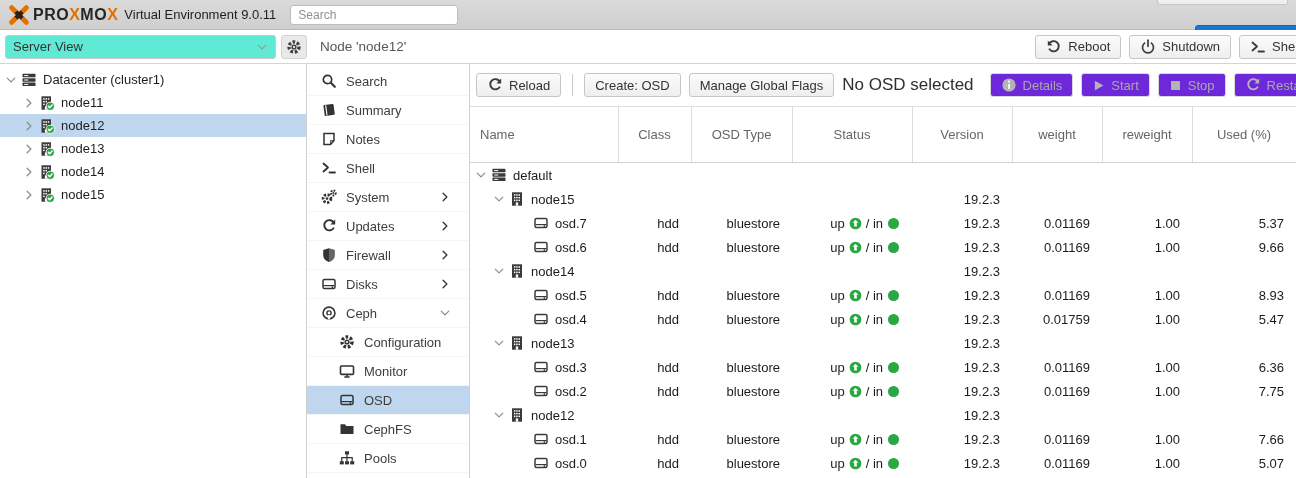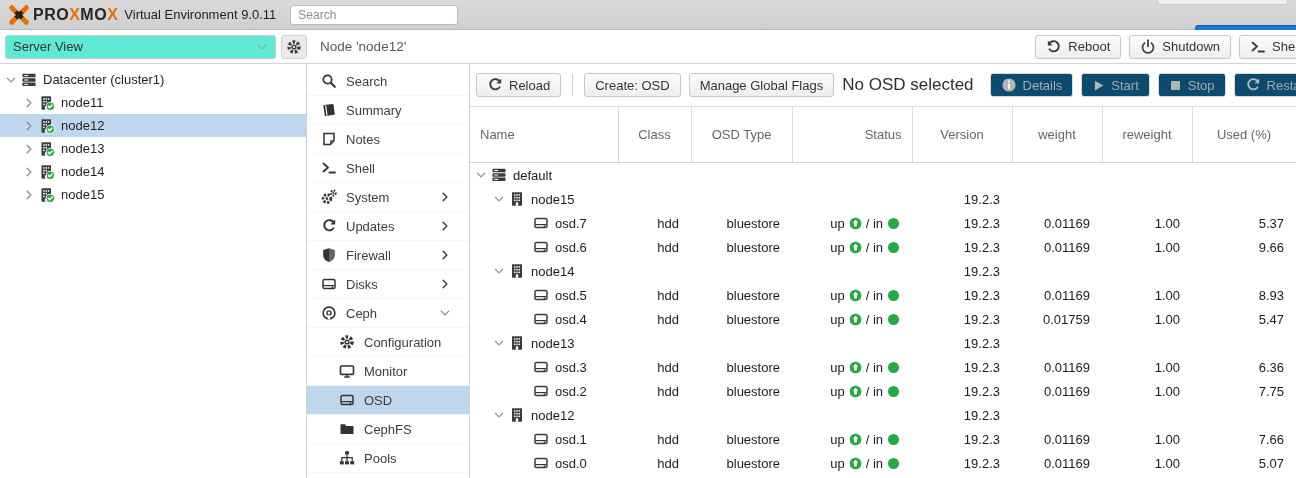--- a/index.html
+++ b/index.html
@@ -21,21 +21,21 @@
   .brand-x { color:#e57000; }
   .ve-label { font-size:13px; color:#1f1f1f; margin-left:6px; }
   .top-search { margin-left:14px; width:168px; height:20px; border:1px solid #bdbdbd; border-radius:3px; font-size:12px; padding:0 7px; color:#333; background:#fff; font-family:"Liberation Sans",sans-serif; }
   .top-search::placeholder { color:#8f8f8f; }
   .top-right { margin-left:auto; display:flex; gap:20px; align-items:center;flex-direction:column; }
 
   .btn { display:inline-flex; align-items:center; gap:6px; height:24px; padding:0 10px; background:linear-gradient(#fcfcfc,#eeeeee); border:1px solid #c6c6c6; border-radius:3px; font-size:13px; color:#333; cursor:pointer; white-space:nowrap; }
   .btn .ic { color:#3c3c3c; }
   .btn-primary { background:#1777d2; border-color:#1266b8; color:#fff; }
   .btn-primary .ic { color:#fff; }
-  .btn-disabled { color:#a9a9a9; background:#0c4a6e; border-color:#d9d9d9; }
+  .btn-disabled { color:#a9a9a9; background:#6d28d9; border-color:#d9d9d9; }
   .btn-disabled .ic { color:#b4b4b4; }
   .create-btn { margin-right:-52px; }
 
   
   .headerbar { height:34px; background:#fff; border-bottom:1px solid #d4d4d4; display:flex; align-items:center; flex:0 0 auto; }
   .hdr-left { width:307px; flex:0 0 auto; display:flex; align-items:center; gap:5px; padding-left:5px; }
   .view-select { width:272px; height:24px; border:1px solid #c9c9c9; border-radius:3px; background:#5eead4; display:flex; align-items:center; justify-content:space-between; font-size:13px; color:#333; padding:0 7px; cursor:pointer; }
   .view-select .ic { color:#9a9a9a; }
   .gear-btn { width:26px; height:24px; background:#e9e9e9; border:1px solid #d2d2d2; border-radius:3px; display:flex; align-items:center; justify-content:center; color:#424242; cursor:pointer; }
   .node-title { font-size:13.5px; color:#575757; margin-left:13px; }
@@ -60,21 +60,21 @@
 
   .main { flex:1; display:flex; flex-direction:column; min-width:0; background:#fff; }
   .toolbar { height:42px; display:flex; align-items:center; gap:8px; padding:0 6px; flex:0 0 auto; overflow:hidden; }
   .tb-sep { width:1px; height:22px; background:#ccc; margin:0 3px; flex:0 0 auto; }
   .no-sel { margin-left:auto; font-size:17px; color:#2e2e2e; margin-right:8px; white-space:nowrap; }
   .restart-btn { margin-right:-8px; }
 
   .grid { flex:1; overflow:hidden; }
   table { border-collapse:collapse; table-layout:fixed; width:826px; }
   th { font-weight:normal; font-size:13px; color:#666; border-right:1px solid #dcdcdc; border-top:1px solid #dedede; border-bottom:1px solid #d4d4d4; height:56px; padding:0 10px; background:#fff; cursor:pointer; }
-  th.a-left { text-align:left; } th.a-center { text-align:center; } th.a-right { text-align:right; }
+  th.a-left { text-align:left; } th.a-center { text-align:center; } th.a-right { text-align:center; }
   td { font-size:13px; color:#1c1c1c; height:24px; padding:0 12px 0 10px; white-space:nowrap; overflow:hidden; }
   td.a-right { text-align:right; }
   .name-cell { display:flex; align-items:center; height:24px; }
   .status-wrap { display:inline-flex; align-items:center; gap:4px; }
 </style>
 </head>
 <body>
 
 <div class="app">
 

